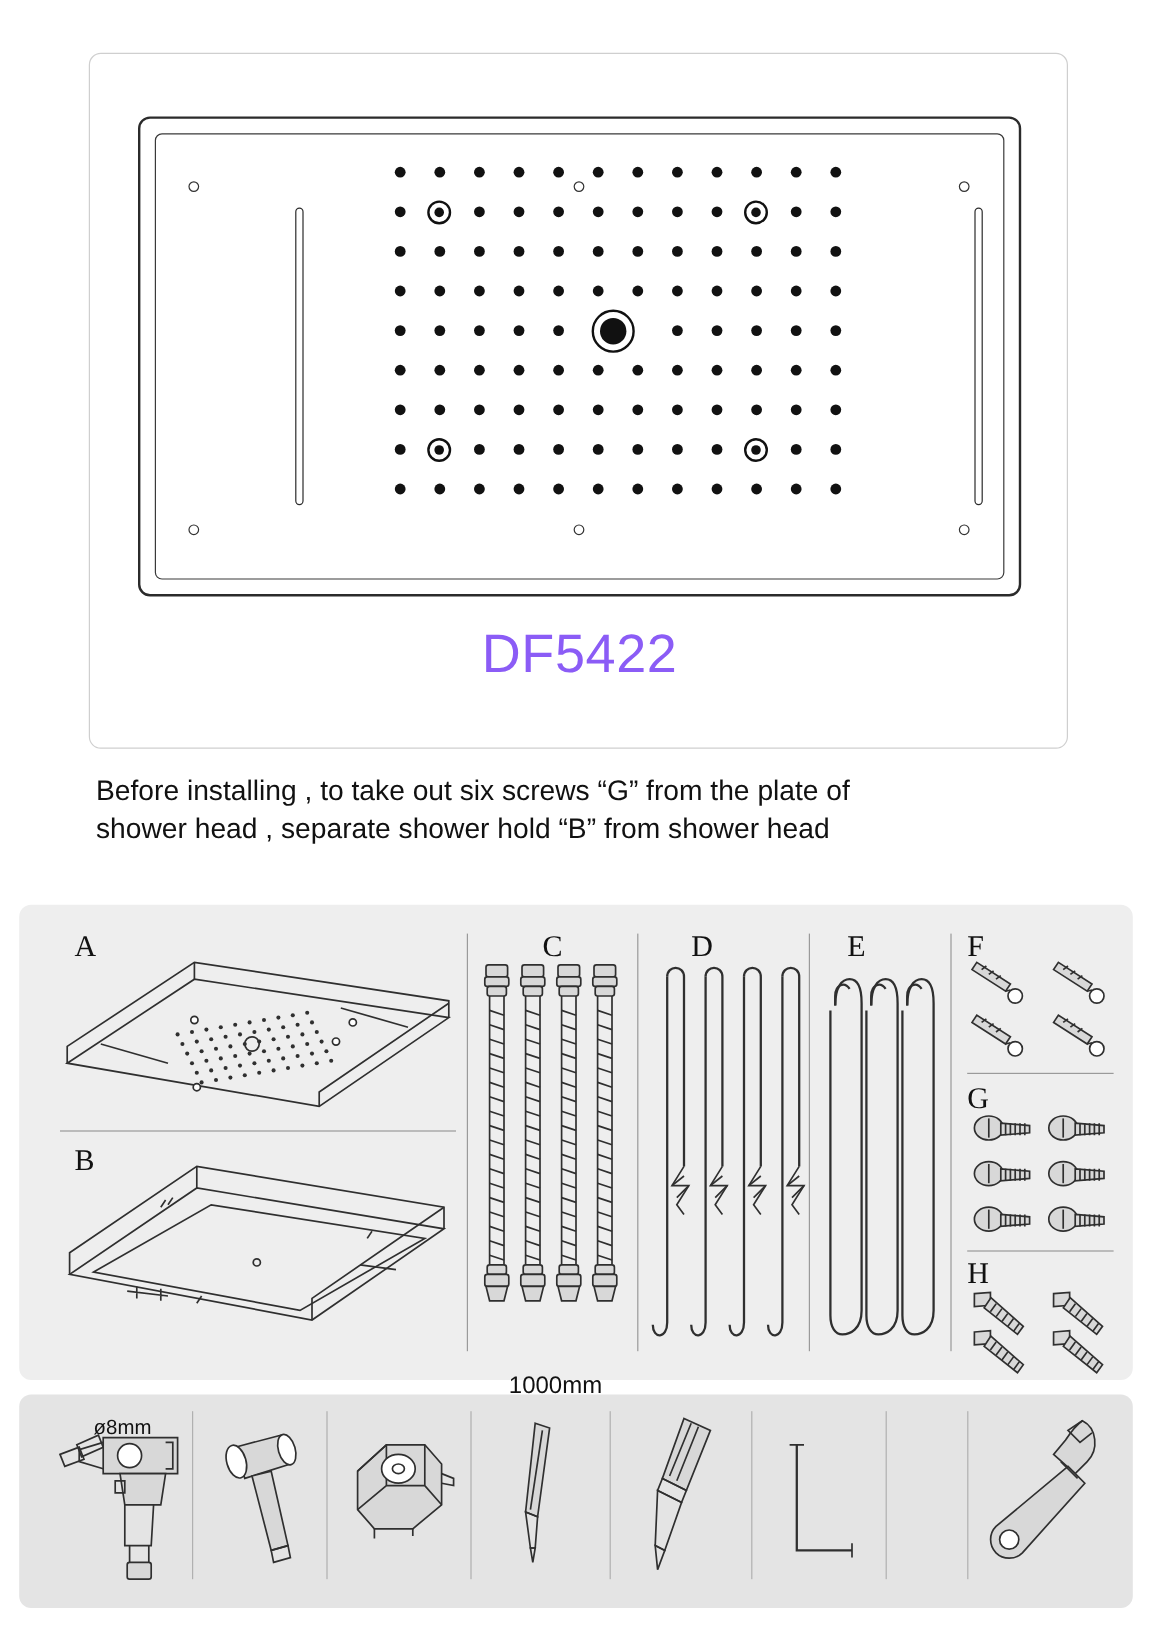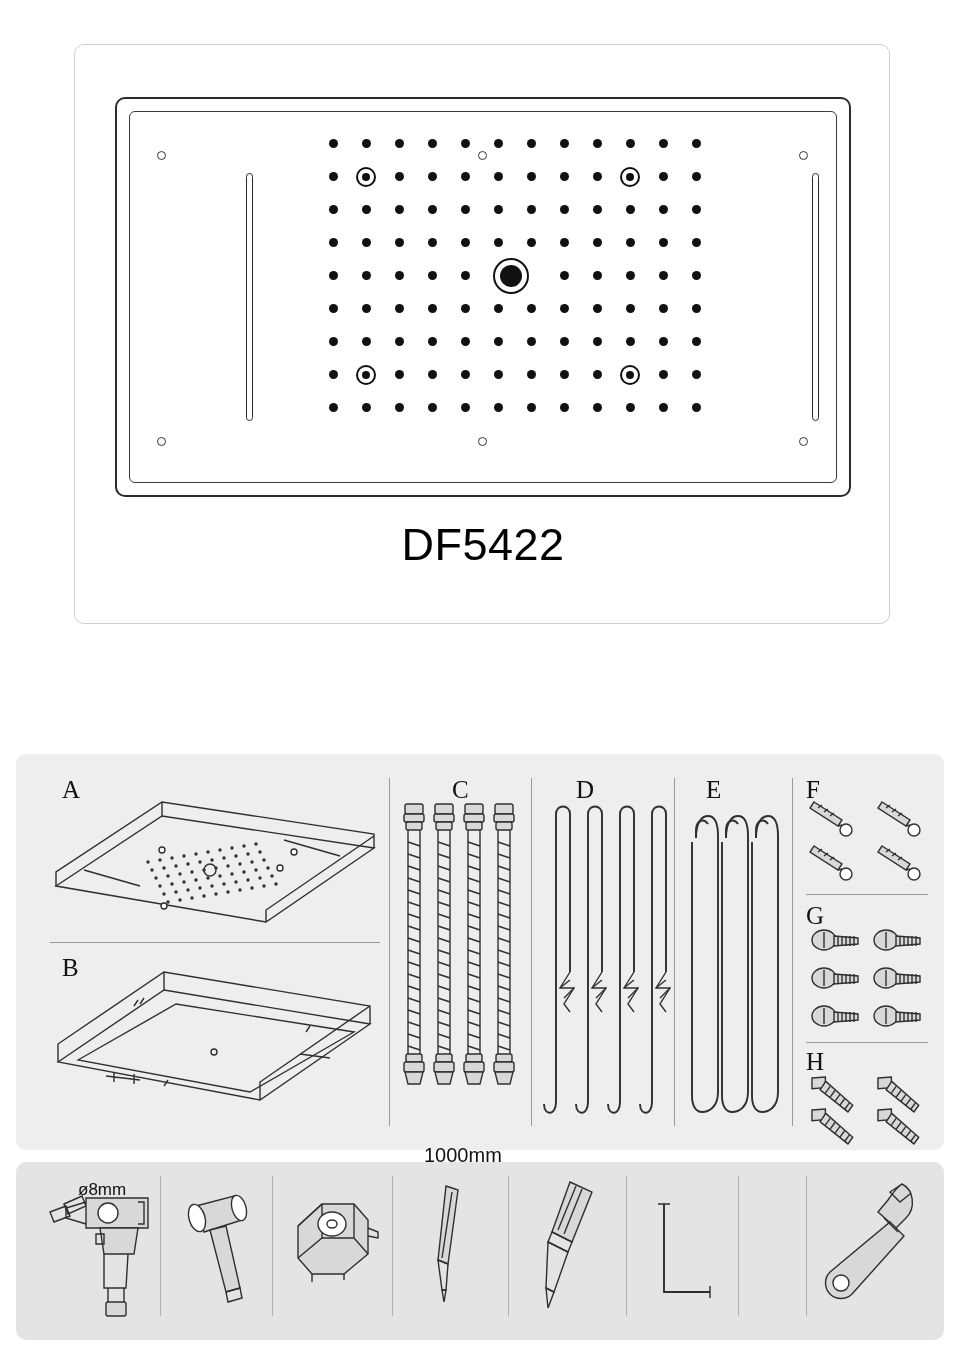--- a/index.html
+++ b/index.html
@@ -121,21 +121,21 @@
   }
 
   #model-label {
     position: absolute;
     left: 0;
     top: 474px;
     width: 816px;
     text-align: center;
     font-size: 45px;
     letter-spacing: 0.5px;
-    color: #000000;
+    color: #8b5cf6;
   }
 
   
   #instruction {
     position: absolute;
     left: 80px;
     top: 644px;
     width: 810px;
     font-size: 23.5px;
     line-height: 31px;
@@ -353,20 +353,22 @@
       <div class="nozzle" style="left:297px; top:264px;"></div>
       <div class="nozzle" style="left:330px; top:264px;"></div>
       <div class="nozzle" style="left:363px; top:264px;"></div>
     </div>
   </div>
 
   <div id="model-label">DF5422</div>
 </div>
 
 <div id="instruction">
+  <div>Before installing , to take out six screws “G” from the plate of</div>
+  <div>shower head , separate shower hold “B” from shower head</div>
 </div>
 
 <div id="parts-panel">
 
   <div class="divider-v" style="left:373px; top:24px; height:348px;"></div>
   <div class="divider-v" style="left:515px; top:24px; height:348px;"></div>
   <div class="divider-v" style="left:658px; top:24px; height:348px;"></div>
   <div class="divider-v" style="left:776px; top:24px; height:348px;"></div>
 
   <div class="divider-h" style="left:34px; top:188px; width:330px;"></div>

